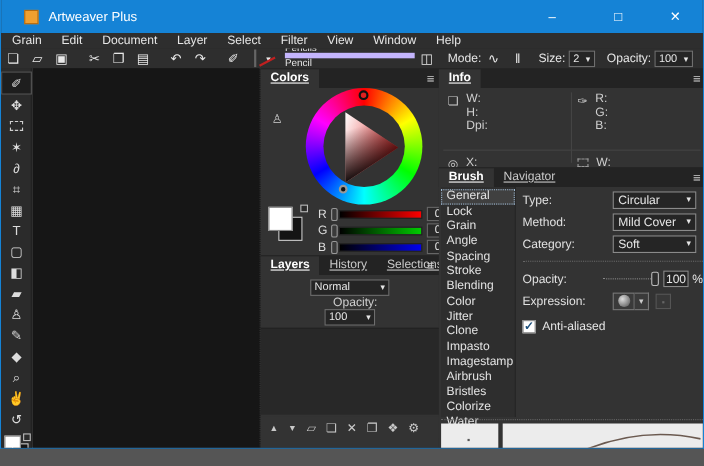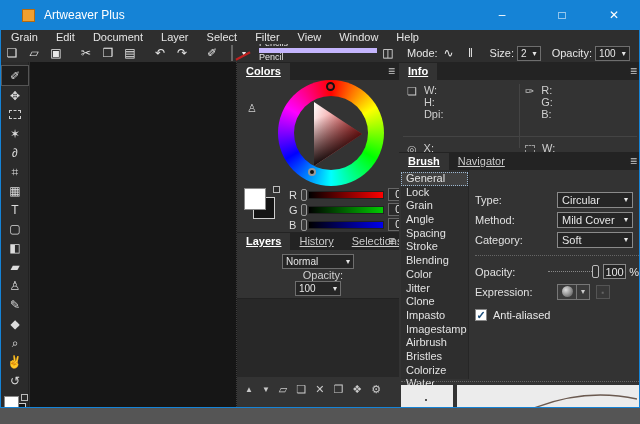--- a/index.html
+++ b/index.html
@@ -95,21 +95,21 @@
   .infocell .ic { font-size:11px; margin-top:1px; color:#c9c9c9; }
   .infocell .lbls div { line-height:12px; }
   .cell-doc { left:8px; top:4px; } .cell-col { left:126px; top:4px; }
   .cell-pos { left:8px; top:62px; } .cell-sel { left:126px; top:62px; }
 
   
   #brushPanel { left:398px; top:152px; width:242px; bottom:0; }
   .blist { position:absolute; left:2px; top:18px; width:68px; bottom:28px; background:#2e2e2e; border-right:1px solid #262626; padding-top:2px; }
   .bl-item { height:13.7px; line-height:13.7px; padding-left:5px; color:#e2e2e2; cursor:default; }
   .bl-item.sel { background:#404040; outline:1px dotted #9db8d2; outline-offset:-1px; }
-  .bctrl { position:absolute; left:76px; right:2px; top:20px;margin-top:18px; }
+  .bctrl { position:absolute; left:76px; right:2px; top:20px; }
   .brow { display:flex; align-items:center; height:19px; margin-bottom:1px; }
   .brow .blabel { width:82px; color:#e0e0e0; }
   .bcombo { width:76px; display:flex; align-items:center; justify-content:space-between; background:#252525; border:1px solid #8a8a8a; height:16px; padding:0 4px; }
   .dotsep { border-top:1px dotted #666; margin:6px 0; }
   .opslider { display:flex; align-items:center; }
   .groove { width:46px; height:1px; border-top:1px dotted #888; }
   .knob { width:7px; height:13px; background:#2e2e2e; border:1px solid #bbb; border-radius:2px; margin-left:-2px; }
   .valbox { width:26px; height:15px; background:#252525; border:1px solid #8a8a8a; text-align:center; line-height:14px; margin-left:4px; }
   .pct { margin-left:3px; }
   .exprbtn { width:20px; height:16px; background:#3a3a3a; border:1px solid #777; display:flex; align-items:center; justify-content:center; }

